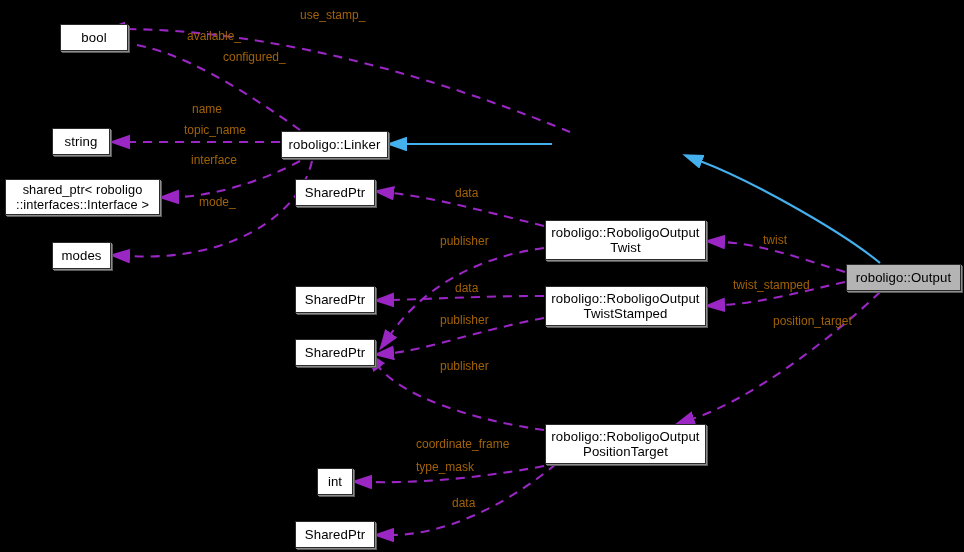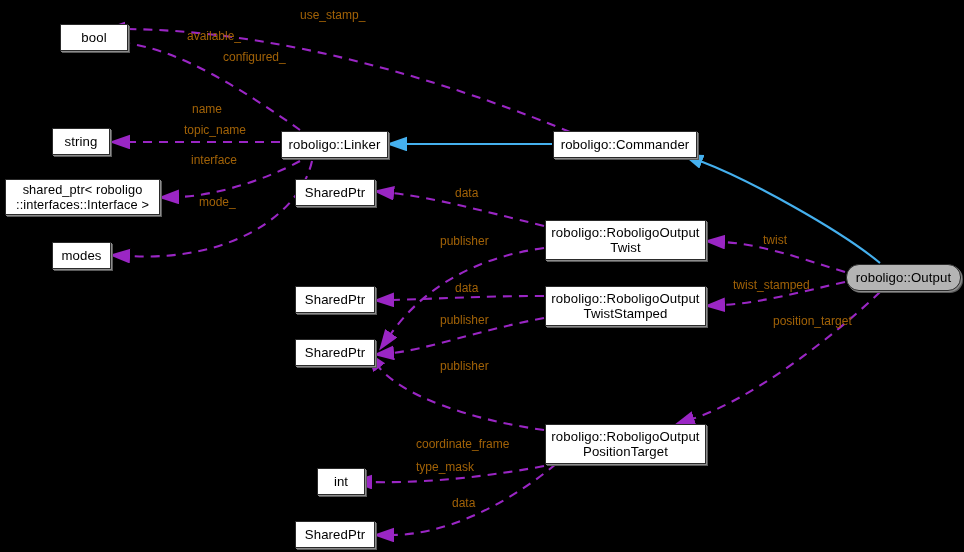--- a/index.html
+++ b/index.html
@@ -34,21 +34,20 @@
     box-shadow: 1px 1px 0 0 #8c8c8c, 2px 2px 0 0 #5a5a5a;
     color: #000000;
     font-size: 13.2px;
     line-height: 15px;
     letter-spacing: 0.1px;
     white-space: pre;
     z-index: 5;
   }
   .node.highlight {
     background: #b4b4b4;
-    border-radius: 13px;
   }
   .edge-label {
     position: absolute;
     color: #a16207;
     font-size: 12px;
     line-height: 13px;
     white-space: pre;
     font-family: "Liberation Sans", sans-serif;
     z-index: 6;
   }
@@ -119,25 +118,24 @@
   <div class="node" style="left:52px; top:242px; width:59px; height:27px;">modes</div>
 
   <div class="node" style="left:281px; top:131px; width:107px; height:27px;">roboligo::Linker</div>
 
   <div class="node" style="left:295px; top:179px; width:80px; height:27px;">SharedPtr</div>
 
   <div class="node" style="left:295px; top:286px; width:80px; height:27px;">SharedPtr</div>
 
   <div class="node" style="left:295px; top:339px; width:80px; height:27px;">SharedPtr</div>
 
-  <div class="node" style="left:317px; top:468px; width:48px; height:27px;">int</div>
+  <div class="node" style="left:317px; top:468px; width:36px; height:27px;">int</div>
 
   <div class="node" style="left:295px; top:521px; width:80px; height:27px;">SharedPtr</div>
 
-  <div class="node" style="left:553px; top:131px; width:144px; height:27px;">roboligo::Commander</div>
 
   <div class="node" style="left:545px; top:220px; width:161px; height:40px;">roboligo::RoboligoOutput
 Twist</div>
 
   <div class="node" style="left:545px; top:286px; width:161px; height:40px;">roboligo::RoboligoOutput
 TwistStamped</div>
 
   <div class="node" style="left:545px; top:424px; width:161px; height:40px;">roboligo::RoboligoOutput
 PositionTarget</div>
 

